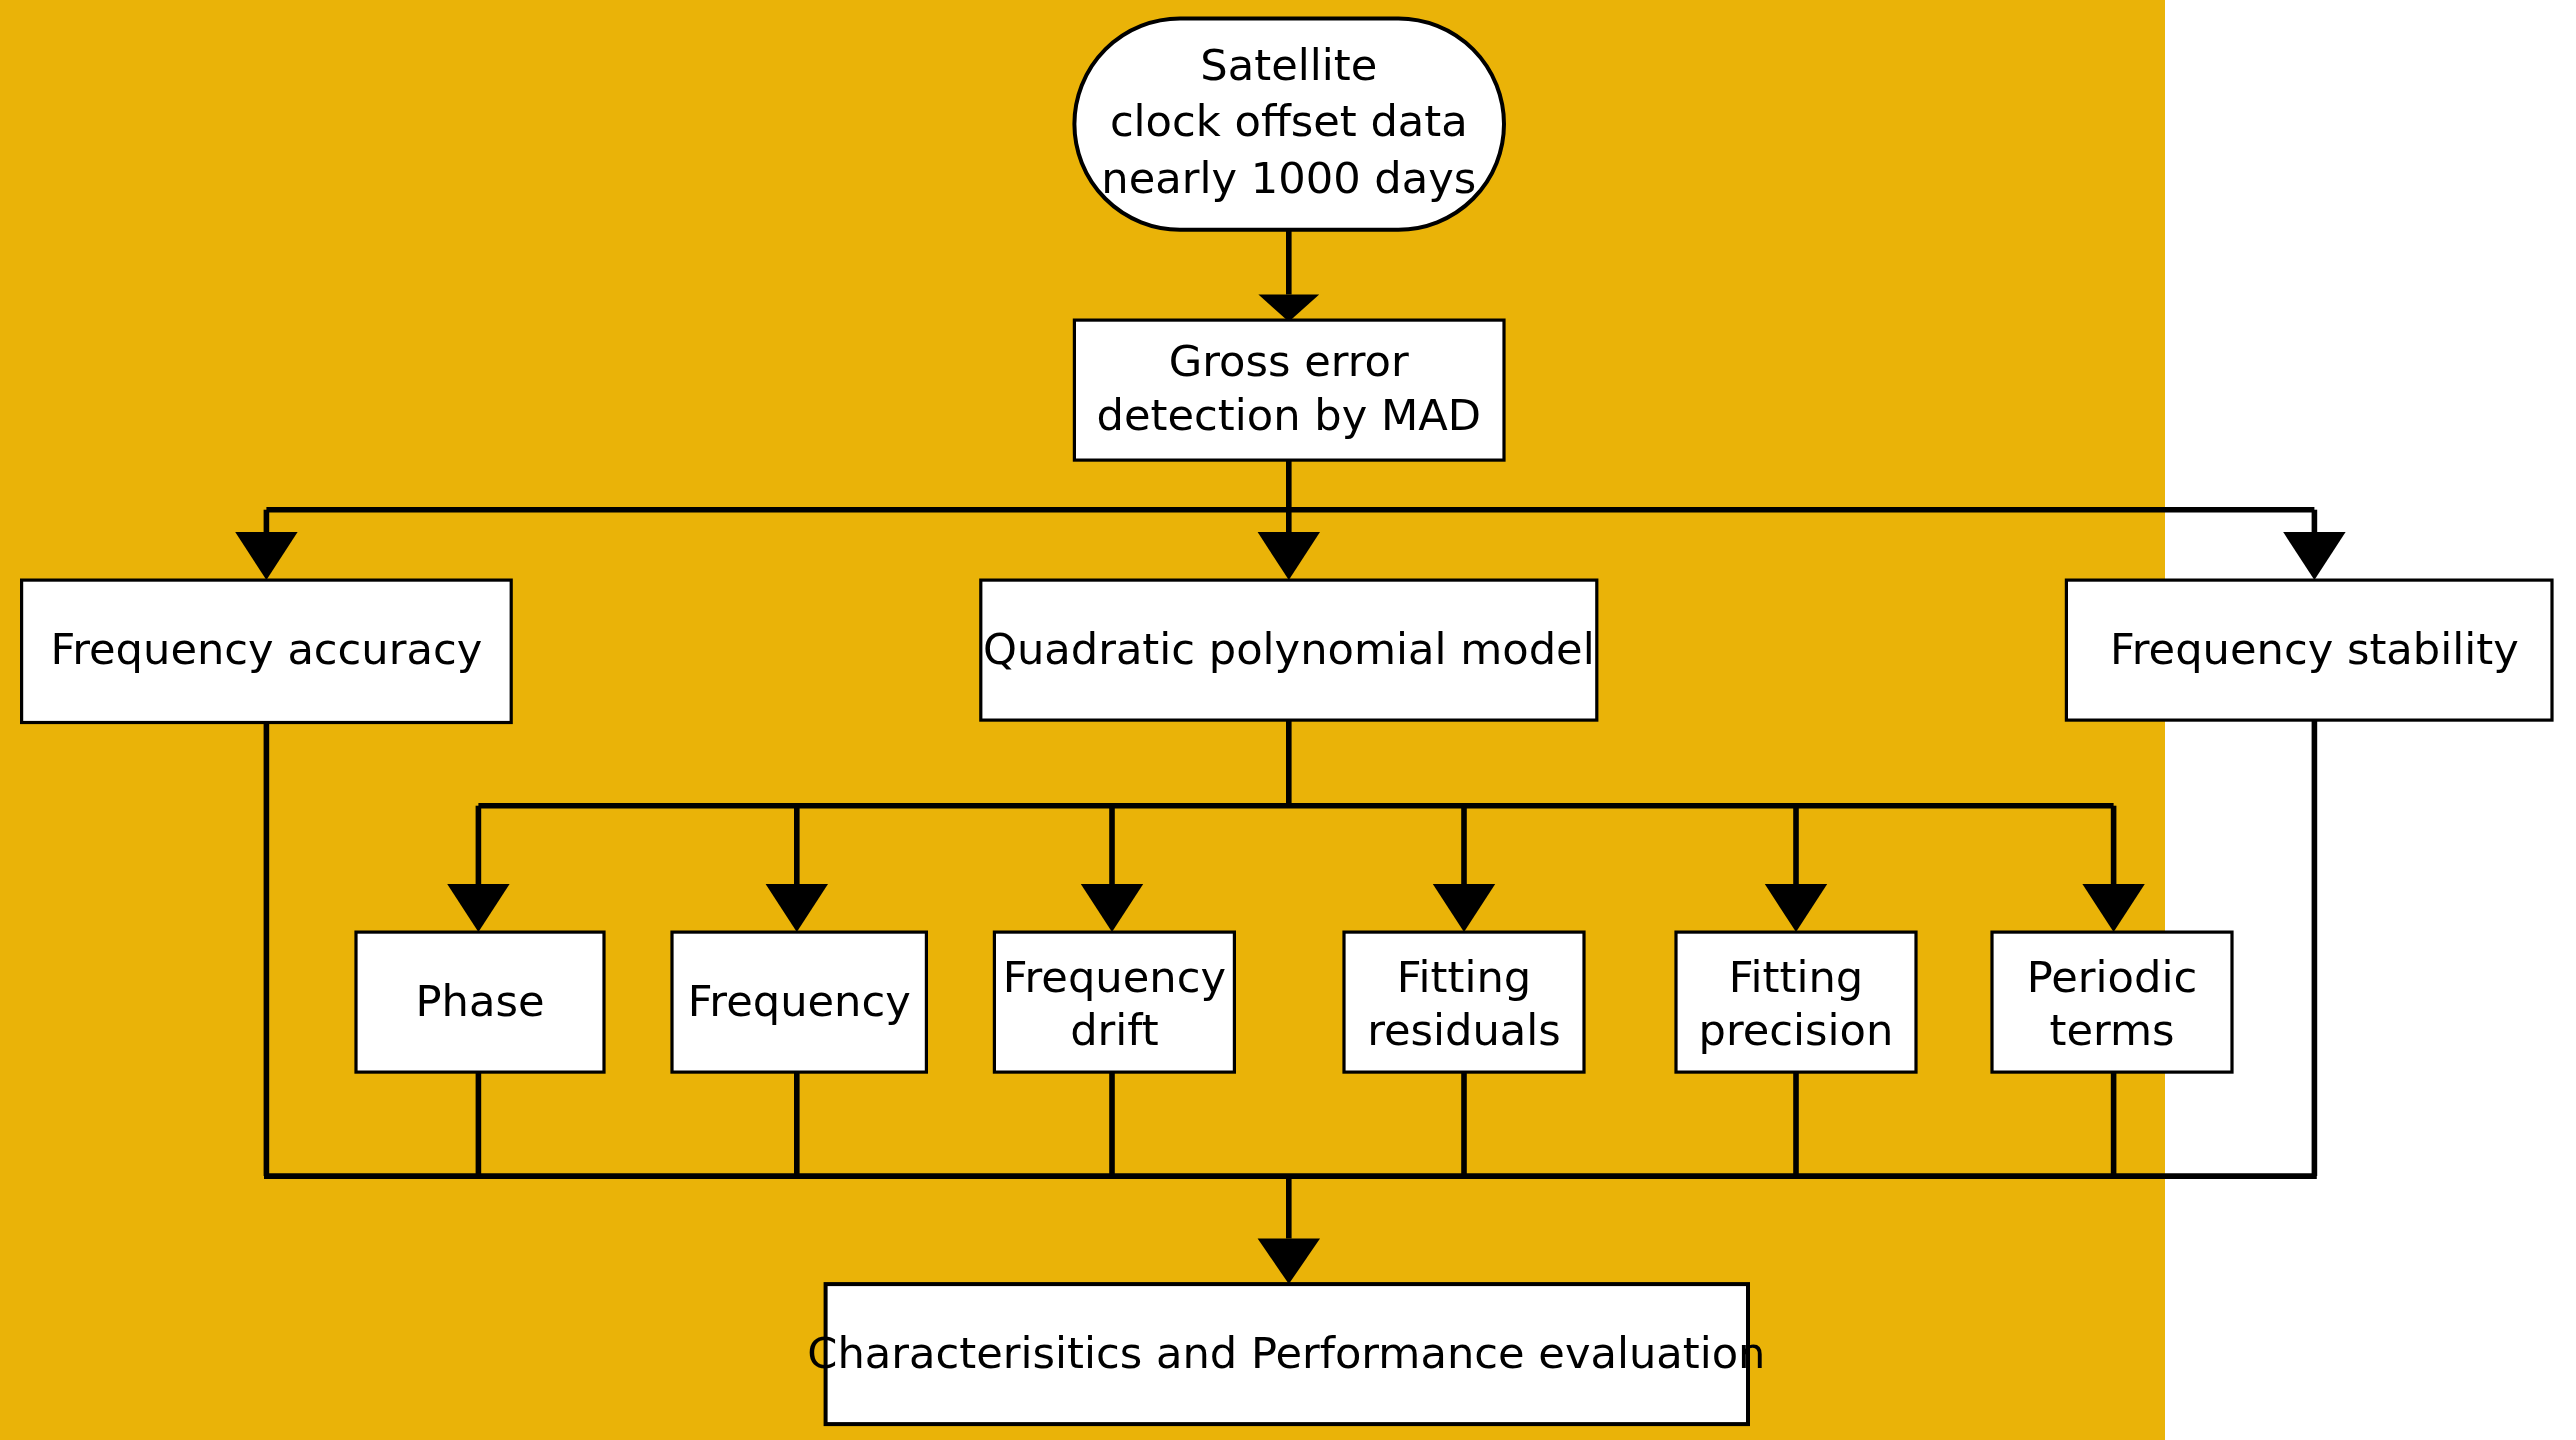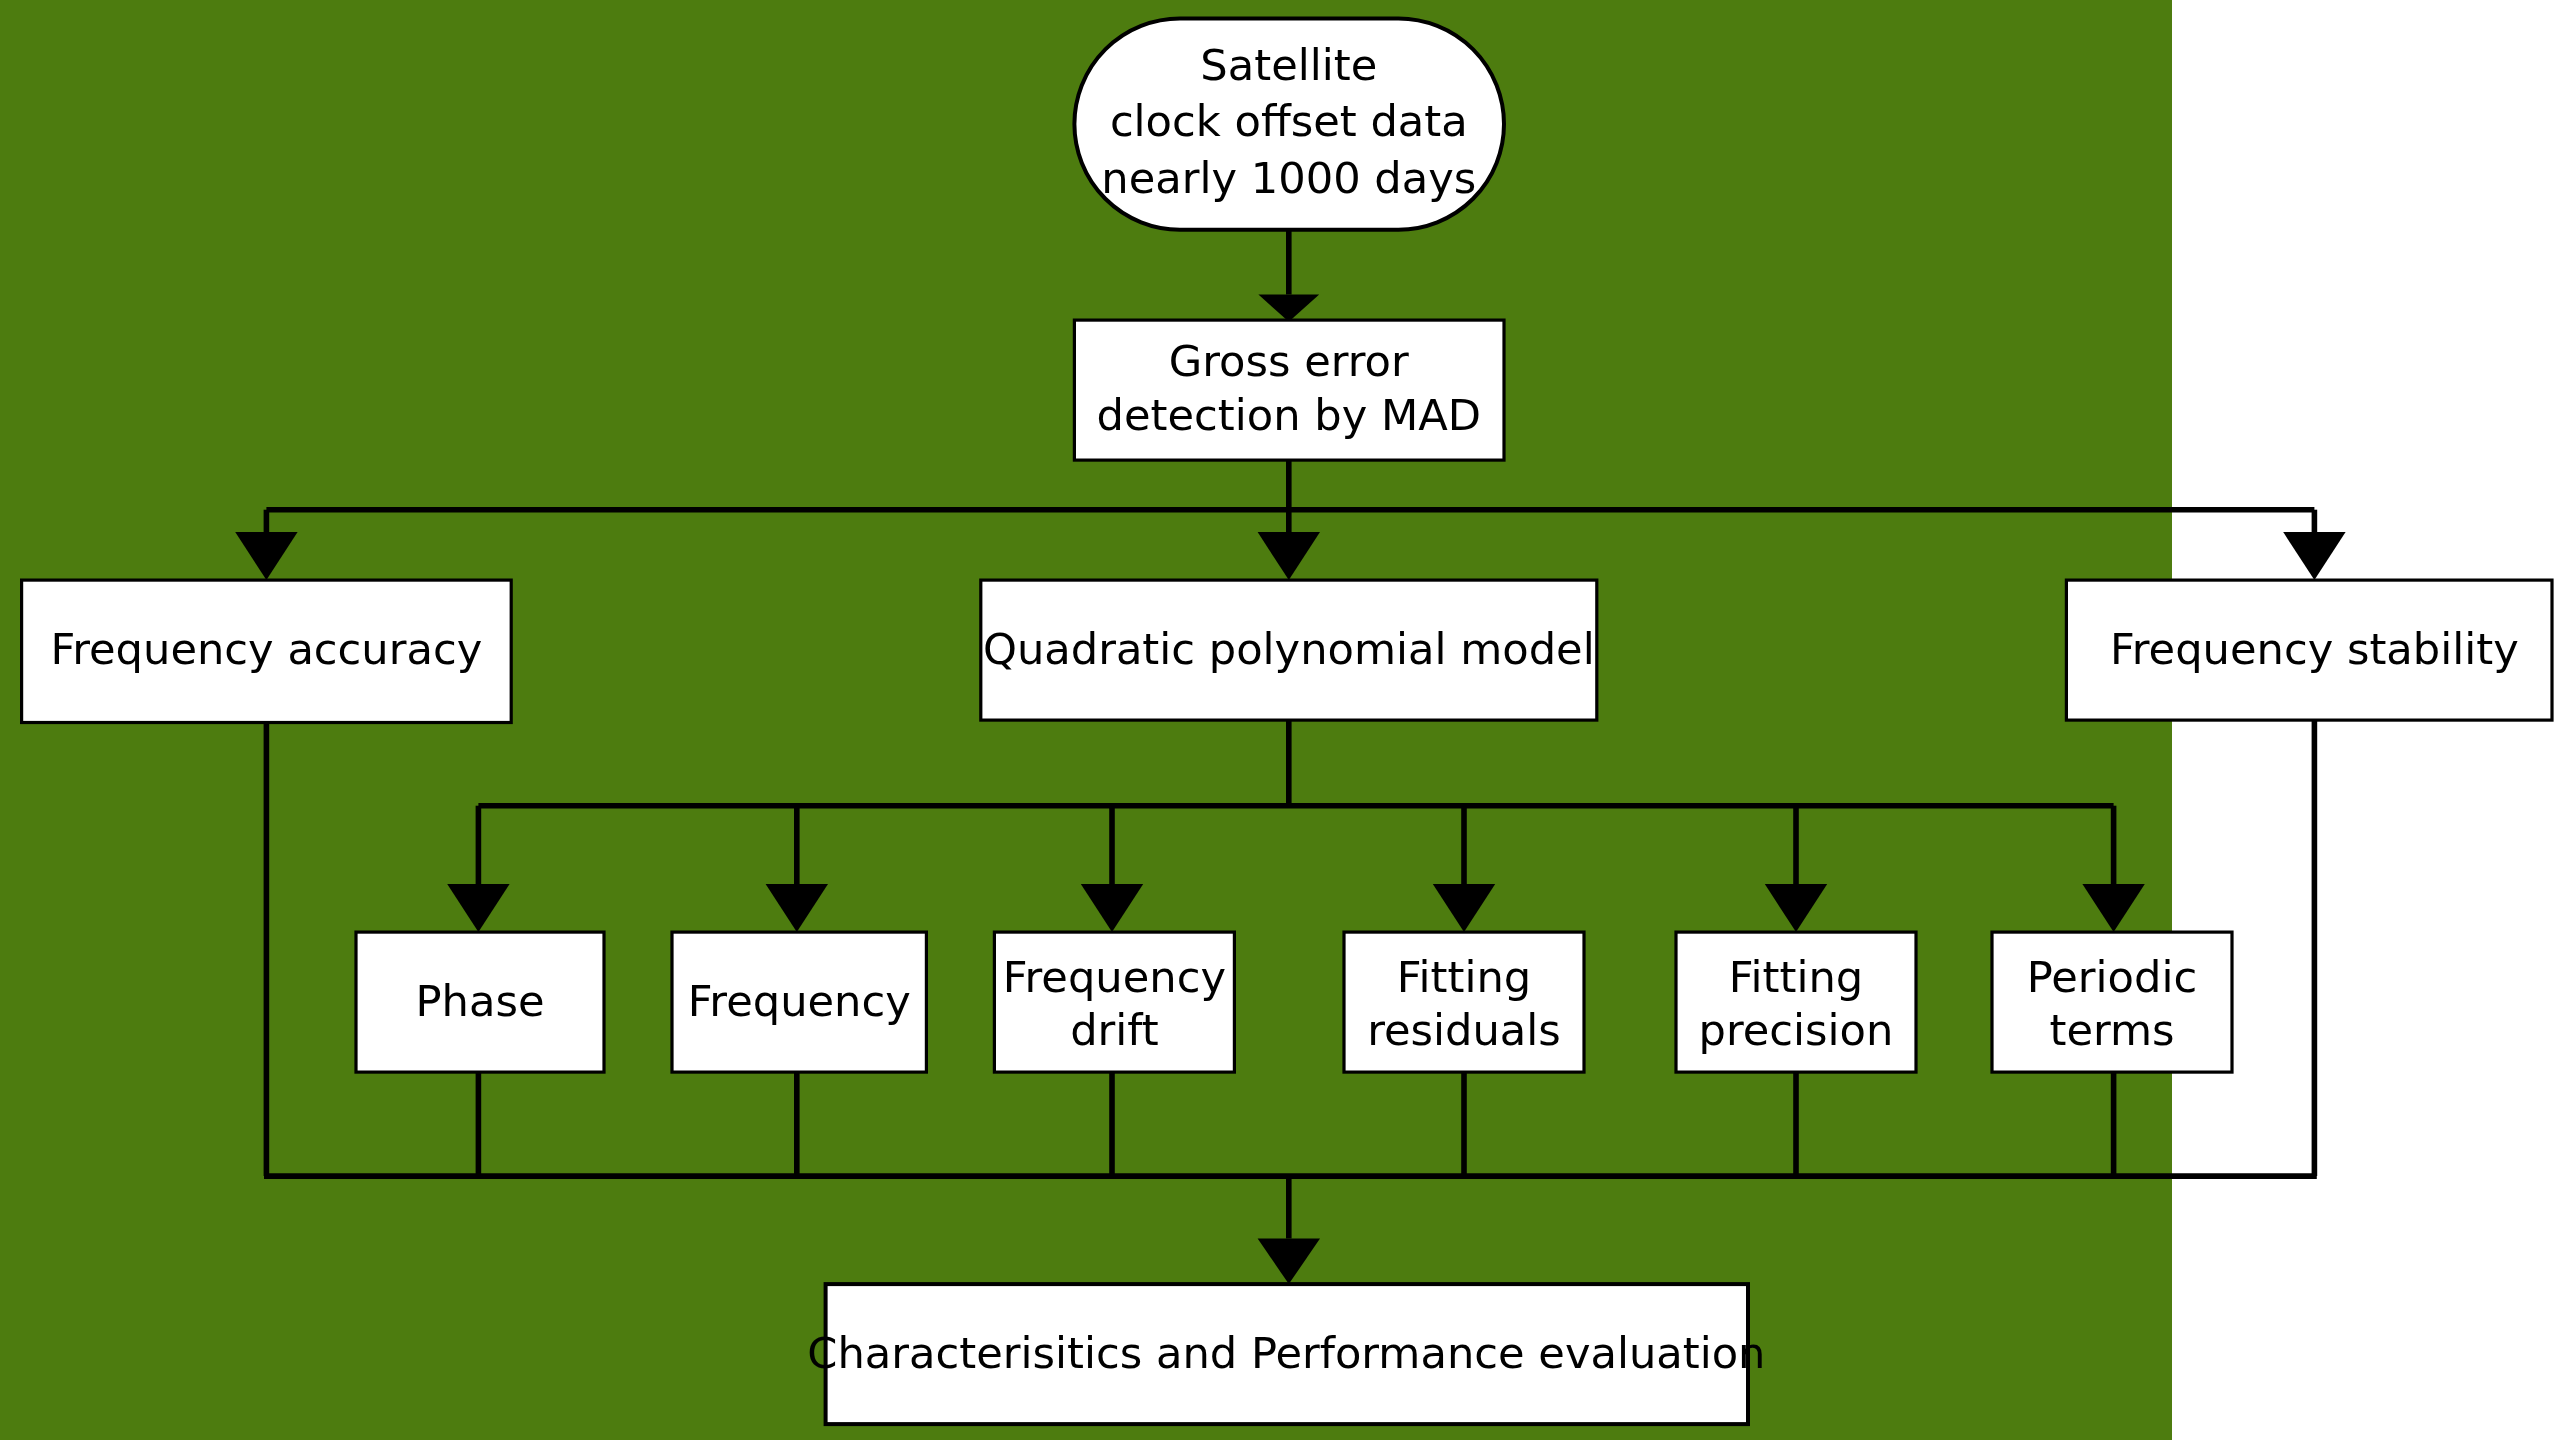--- a/index.html
+++ b/index.html
@@ -11,22 +11,21 @@
   body {
     font-family: "DejaVu Sans", sans-serif;
     width: 2576px;
     height: 1441px;
     overflow: hidden;
   }
   #flow-root {
     position: relative;
     width: 2165px;
     height: 1441px;
-    background: #4d7c0f;
-    padding-left: 7px;
+    background: #eab308;
   }
   svg#flow-svg {
     position: absolute;
     top: 0;
     left: 0;
     width: 2576px;
     height: 1441px;
     display: block;
   }
   .node-shape {

